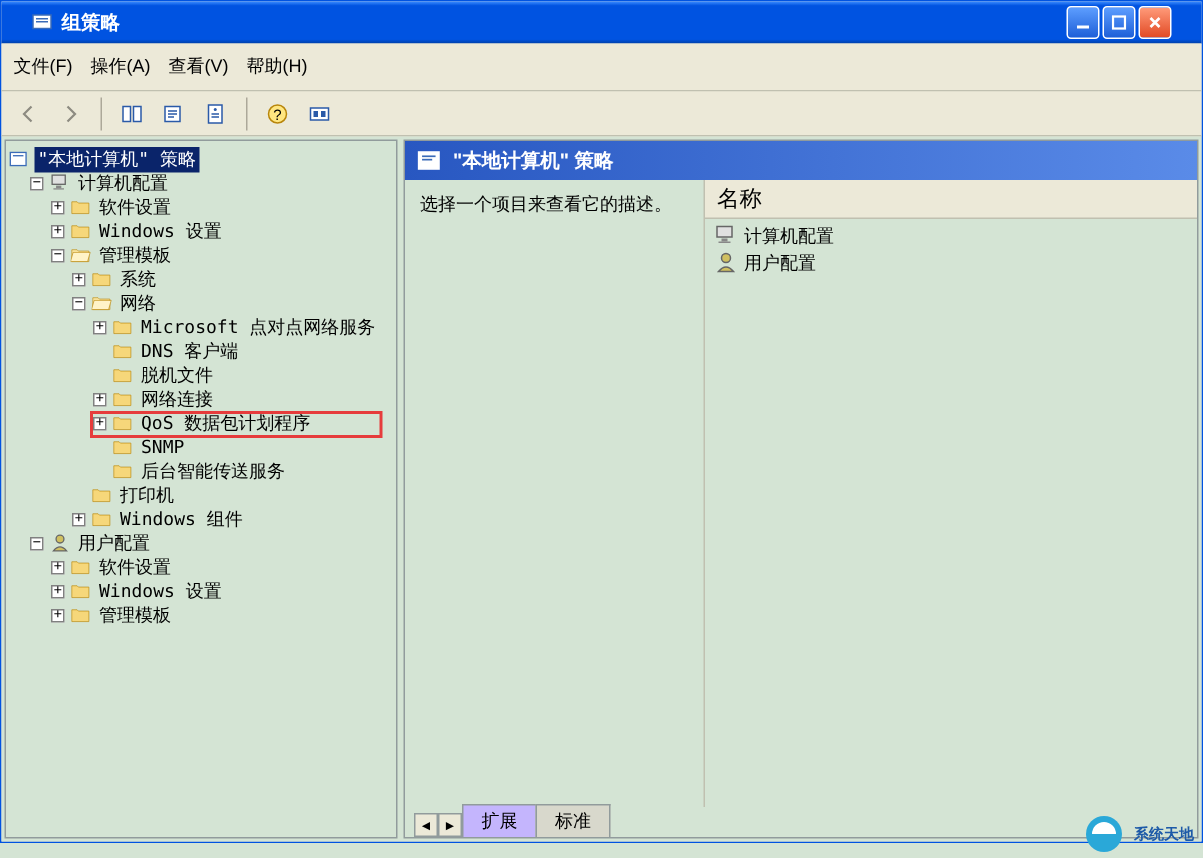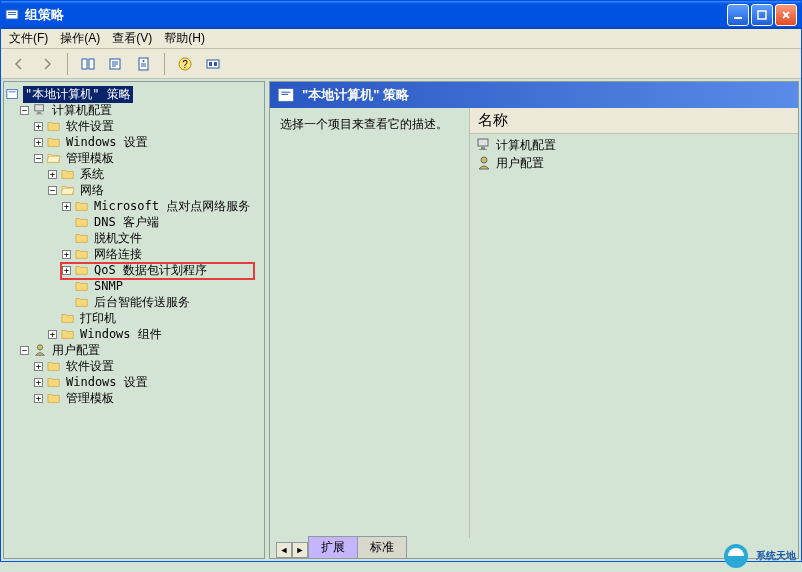--- a/index.html
+++ b/index.html
@@ -18,40 +18,40 @@
   height: 562px;
   background: #ece9d8;
   display: flex;
   flex-direction: column;
 }
 .titlebar {
   height: 28px;
   background: linear-gradient(to bottom, #3b8cff 0%, #0053e1 10%, #0053e1 90%, #0040a8 100%);
   display: flex;
   align-items: center;
-  padding: 0 4px;
+  padding: 0 20px;
   color: #fff;
 }
 .titlebar .icon { width: 16px; height: 16px; margin-right: 4px; }
 .titlebar .title { flex: 1; font-weight: bold; font-size: 13px; }
 .winbtns { display: flex; gap: 2px; }
 .winbtn {
   width: 22px; height: 22px;
   border-radius: 3px;
   display: flex; align-items: center; justify-content: center;
   border: 1px solid #fff;
   color: #fff;
   font-weight: bold;
   font-size: 12px;
 }
 .winbtn.min { background: linear-gradient(#5d9eff,#1e5fd8); }
 .winbtn.max { background: linear-gradient(#5d9eff,#1e5fd8); }
 .winbtn.close { background: linear-gradient(#ff9b7a,#e24a25); }
 .menubar {
-  height: 20px;
+  height: 32px;
   background: #ece9d8;
   display: flex;
   align-items: center;
   padding: 0 8px;
   gap: 12px;
   border-bottom: 1px solid #c0c0b0;
 }
 .menu-item { cursor: default; }
 .toolbar {
   height: 30px;

